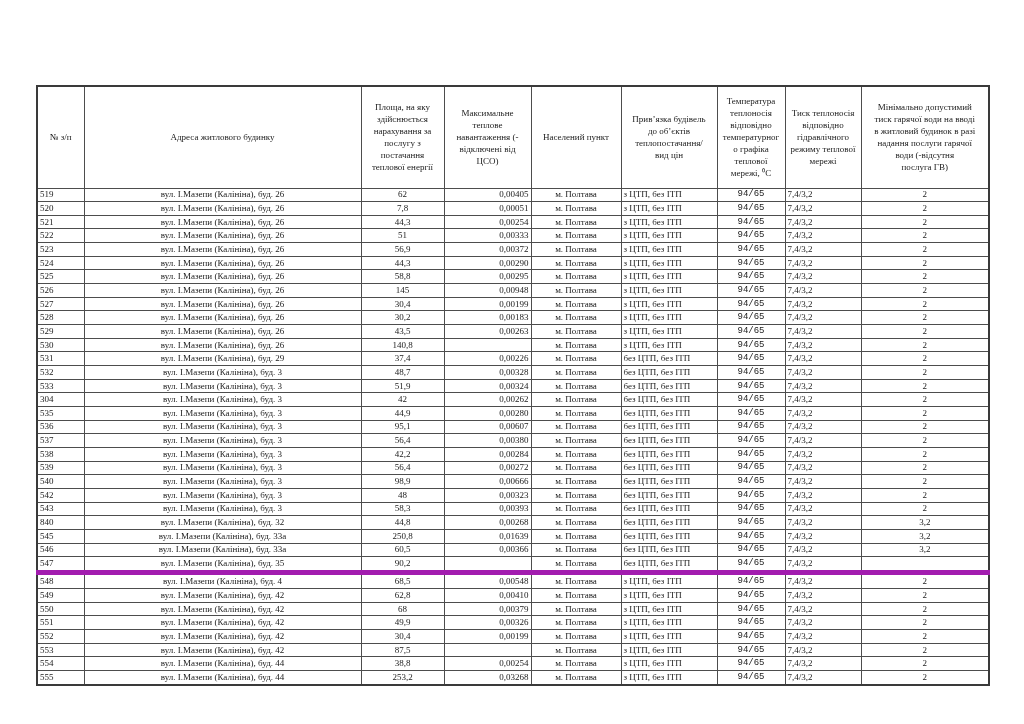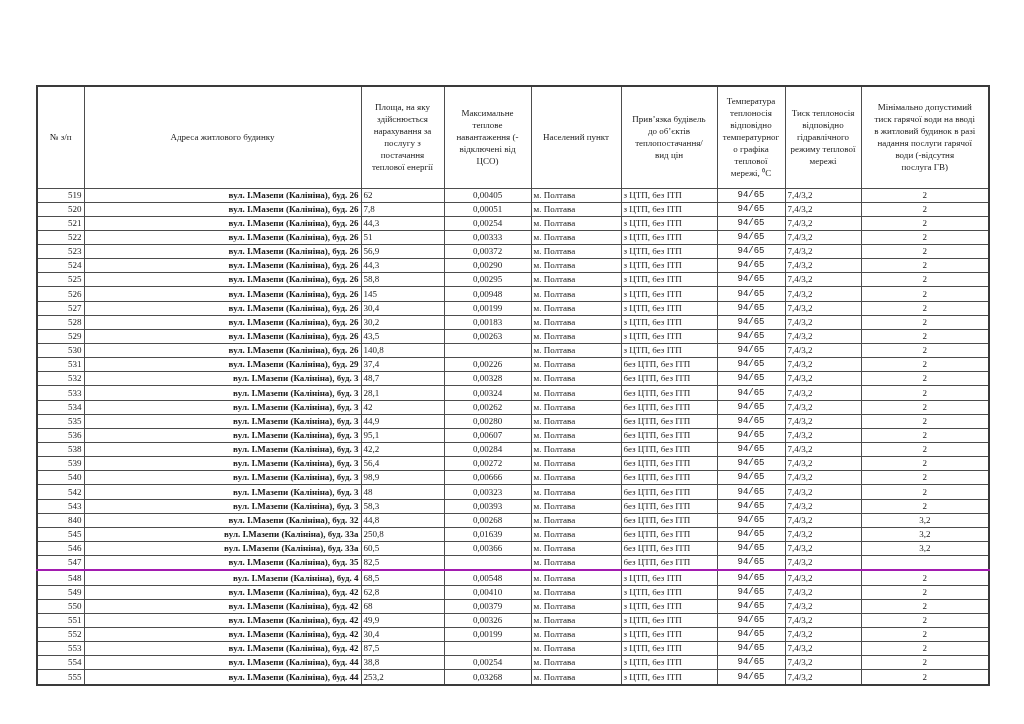--- a/index.html
+++ b/index.html
@@ -38,31 +38,31 @@
     line-height: 12px;
     text-align: center;
     white-space: pre-line;
   }
   table.tariff td {
     font-size: 9px;
     line-height: 11px;
     white-space: nowrap;
   }
   
-  td.c0 { text-align: right; }
-  td.c1 { text-align: right;  padding-left: 3px; font-weight: bold; }
-  td.c2 { text-align: left; padding-right: 3px; margin-top: 32px; }
-  td.c3 { text-align: center; padding-right: 3px; }
-  td.c4 { text-align: left;  padding-left: 3px; }
+  td.c0 { text-align: left; }
+  td.c1 { text-align: center;  padding-left: 3px; }
+  td.c2 { text-align: center; padding-right: 3px; margin-top: 32px; }
+  td.c3 { text-align: right; padding-right: 3px; }
+  td.c4 { text-align: center;  padding-left: 3px; }
   td.c5 { text-align: left;  padding-left: 3px; margin-left: 6px; }
   td.c6 { text-align: center; font-family: Liberation Mono, monospace; }
   td.c7 { }
   td.c8 { text-align: center; }
   
-  tr.block-start td { border-top: 2px solid #a21caf; }
+  tr.block-start td { border-top: 5px solid #a21caf; }
 </style>
 </head>
 <body>
 
 <div class="page">
   <table class="tariff">
     <colgroup>
       <col style="width:47px">
       <col style="width:277px">
       <col style="width:83px">
@@ -264,30 +264,30 @@
           <td class="c3">0,00328</td>
           <td class="c4">м. Полтава</td>
           <td class="c5">без ЦТП, без ІТП</td>
           <td class="c6">94/65</td>
           <td class="c7">7,4/3,2</td>
           <td class="c8">2</td>
         </tr>
         <tr>
           <td class="c0">533</td>
           <td class="c1">вул. І.Мазепи (Калініна), буд. 3</td>
-          <td class="c2">28,1</td>
+          <td class="c2">51,9</td>
           <td class="c3">0,00324</td>
           <td class="c4">м. Полтава</td>
           <td class="c5">без ЦТП, без ІТП</td>
           <td class="c6">94/65</td>
           <td class="c7">7,4/3,2</td>
           <td class="c8">2</td>
         </tr>
         <tr>
-          <td class="c0">534</td>
+          <td class="c0">304</td>
           <td class="c1">вул. І.Мазепи (Калініна), буд. 3</td>
           <td class="c2">42</td>
           <td class="c3">0,00262</td>
           <td class="c4">м. Полтава</td>
           <td class="c5">без ЦТП, без ІТП</td>
           <td class="c6">94/65</td>
           <td class="c7">7,4/3,2</td>
           <td class="c8">2</td>
         </tr>
         <tr>
@@ -299,20 +299,31 @@
           <td class="c5">без ЦТП, без ІТП</td>
           <td class="c6">94/65</td>
           <td class="c7">7,4/3,2</td>
           <td class="c8">2</td>
         </tr>
         <tr>
           <td class="c0">536</td>
           <td class="c1">вул. І.Мазепи (Калініна), буд. 3</td>
           <td class="c2">95,1</td>
           <td class="c3">0,00607</td>
+          <td class="c4">м. Полтава</td>
+          <td class="c5">без ЦТП, без ІТП</td>
+          <td class="c6">94/65</td>
+          <td class="c7">7,4/3,2</td>
+          <td class="c8">2</td>
+        </tr>
+        <tr>
+          <td class="c0">537</td>
+          <td class="c1">вул. І.Мазепи (Калініна), буд. 3</td>
+          <td class="c2">56,4</td>
+          <td class="c3">0,00380</td>
           <td class="c4">м. Полтава</td>
           <td class="c5">без ЦТП, без ІТП</td>
           <td class="c6">94/65</td>
           <td class="c7">7,4/3,2</td>
           <td class="c8">2</td>
         </tr>
         <tr>
           <td class="c0">538</td>
           <td class="c1">вул. І.Мазепи (Калініна), буд. 3</td>
           <td class="c2">42,2</td>
@@ -396,21 +407,21 @@
           <td class="c3">0,00366</td>
           <td class="c4">м. Полтава</td>
           <td class="c5">без ЦТП, без ІТП</td>
           <td class="c6">94/65</td>
           <td class="c7">7,4/3,2</td>
           <td class="c8">3,2</td>
         </tr>
         <tr>
           <td class="c0">547</td>
           <td class="c1">вул. І.Мазепи (Калініна), буд. 35</td>
-          <td class="c2">82,5</td>
+          <td class="c2">90,2</td>
           <td class="c3"></td>
           <td class="c4">м. Полтава</td>
           <td class="c5">без ЦТП, без ІТП</td>
           <td class="c6">94/65</td>
           <td class="c7">7,4/3,2</td>
           <td class="c8"></td>
         </tr>
         <tr class="block-start">
           <td class="c0">548</td>
           <td class="c1">вул. І.Мазепи (Калініна), буд. 4</td>

